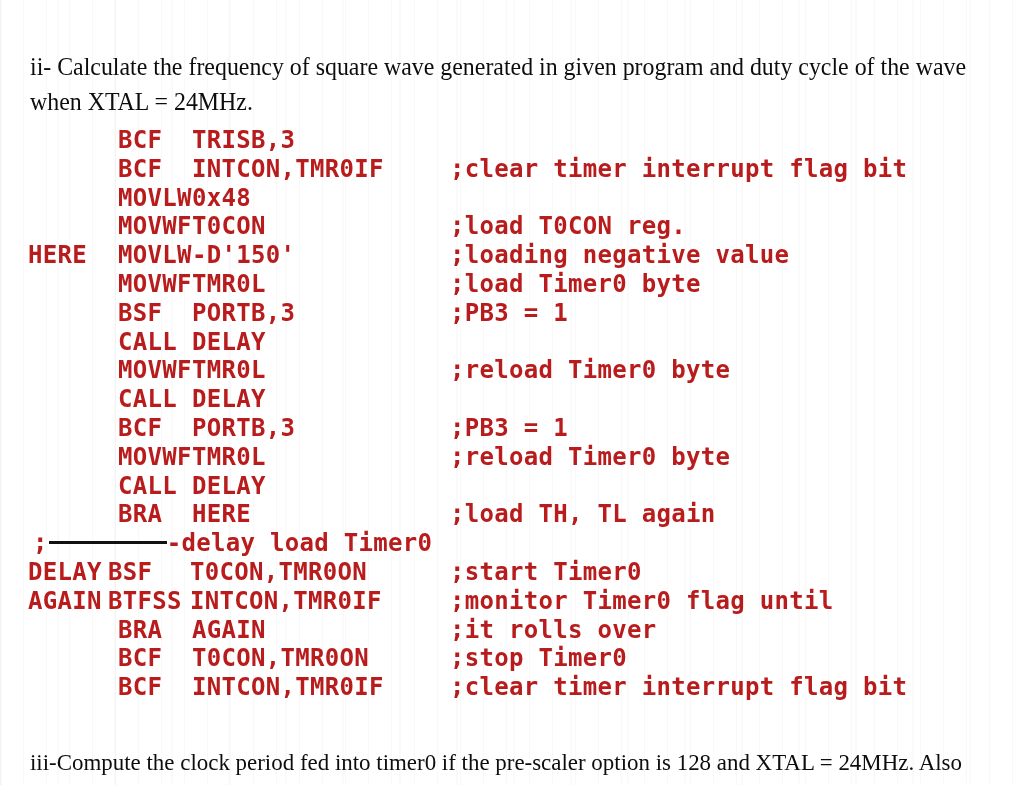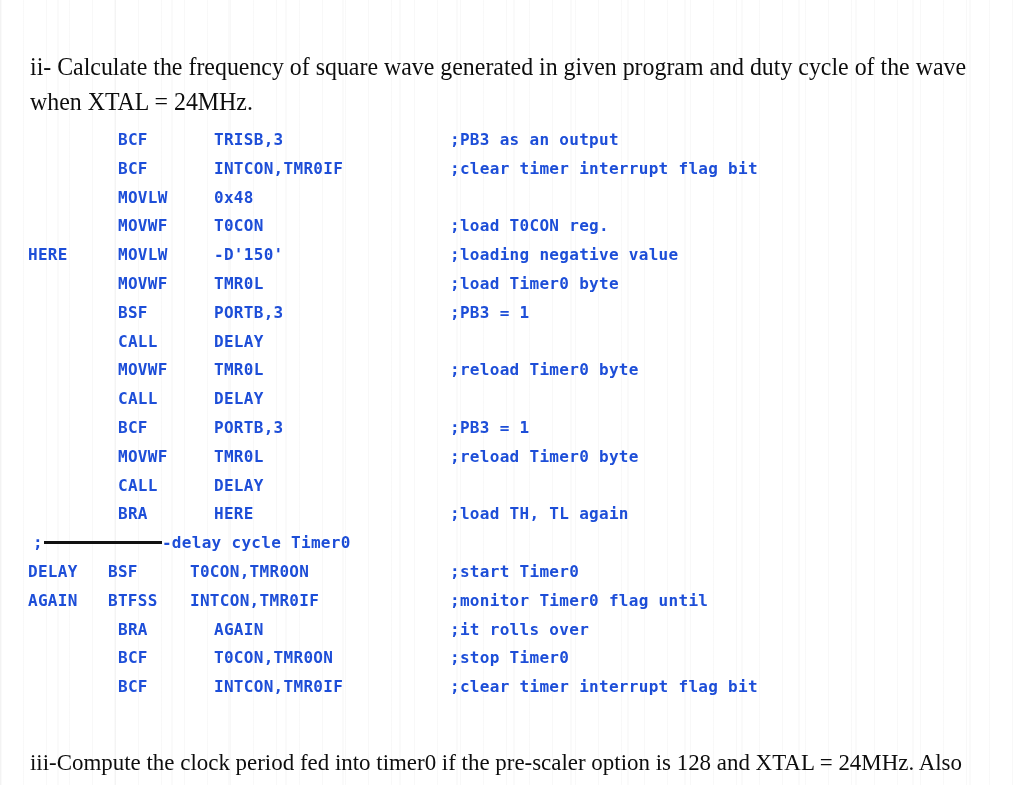--- a/index.html
+++ b/index.html
@@ -81,30 +81,30 @@
   }
   .code-row {
     position: relative;
     height: 28.8px;
     white-space: pre;
   }
   .code-row > span {
     position: absolute;
     top: 0;
     font-family: "DejaVu Sans Mono", "Liberation Mono", monospace;
-    font-size: 16px;
+    font-size: 24px;
     line-height: 28.8px;
     font-weight: 700;
-    color: #1d4ed8;
+    color: #b91c1c;
     letter-spacing: 0.3px;
     white-space: pre;
   }
   .c-label   { left: 28px;  }
   .c-mnem    { left: 118px; }
-  .c-oper    { left: 214px; }
+  .c-oper    { left: 192px; }
   .c-comment { left: 450px; }
 
   
   .code-row.tight .c-mnem { left: 108px; }
   .code-row.tight .c-oper { left: 190px; }
 
   
   .c-sep {
     left: 33px;
     font-family: "DejaVu Sans Mono", "Liberation Mono", monospace;
@@ -126,35 +126,35 @@
   .c-sep .tail { display: inline-block; margin-left: 0px; }
 </style>
 </head>
 <body>
 
 <div class="page">
 
   <p class="prose" id="intro-paragraph">ii- Calculate the frequency of square wave generated in given program and duty cycle of the wave when XTAL = 24MHz.</p>
 
   <div class="code-listing" id="code-listing">
-      <div class="code-row"><span class="c-mnem">BCF</span><span class="c-oper">TRISB,3</span><span class="c-comment">;PB3 as an output</span></div>
+      <div class="code-row"><span class="c-mnem">BCF</span><span class="c-oper">TRISB,3</span></div>
       <div class="code-row"><span class="c-mnem">BCF</span><span class="c-oper">INTCON,TMR0IF</span><span class="c-comment">;clear timer interrupt flag bit</span></div>
       <div class="code-row"><span class="c-mnem">MOVLW</span><span class="c-oper">0x48</span></div>
       <div class="code-row"><span class="c-mnem">MOVWF</span><span class="c-oper">T0CON</span><span class="c-comment">;load T0CON reg.</span></div>
       <div class="code-row"><span class="c-label">HERE</span><span class="c-mnem">MOVLW</span><span class="c-oper">-D'150'</span><span class="c-comment">;loading negative value</span></div>
       <div class="code-row"><span class="c-mnem">MOVWF</span><span class="c-oper">TMR0L</span><span class="c-comment">;load Timer0 byte</span></div>
       <div class="code-row"><span class="c-mnem">BSF</span><span class="c-oper">PORTB,3</span><span class="c-comment">;PB3 = 1</span></div>
       <div class="code-row"><span class="c-mnem">CALL</span><span class="c-oper">DELAY</span></div>
       <div class="code-row"><span class="c-mnem">MOVWF</span><span class="c-oper">TMR0L</span><span class="c-comment">;reload Timer0 byte</span></div>
       <div class="code-row"><span class="c-mnem">CALL</span><span class="c-oper">DELAY</span></div>
       <div class="code-row"><span class="c-mnem">BCF</span><span class="c-oper">PORTB,3</span><span class="c-comment">;PB3 = 1</span></div>
       <div class="code-row"><span class="c-mnem">MOVWF</span><span class="c-oper">TMR0L</span><span class="c-comment">;reload Timer0 byte</span></div>
       <div class="code-row"><span class="c-mnem">CALL</span><span class="c-oper">DELAY</span></div>
       <div class="code-row"><span class="c-mnem">BRA</span><span class="c-oper">HERE</span><span class="c-comment">;load TH, TL again</span></div>
-      <div class="code-row"><span class="c-sep"><span class="semi">;</span><span class="rule"></span><span class="tail">-delay cycle Timer0</span></span></div>
+      <div class="code-row"><span class="c-sep"><span class="semi">;</span><span class="rule"></span><span class="tail">-delay load Timer0</span></span></div>
       <div class="code-row tight"><span class="c-label">DELAY</span><span class="c-mnem">BSF</span><span class="c-oper">T0CON,TMR0ON</span><span class="c-comment">;start Timer0</span></div>
       <div class="code-row tight"><span class="c-label">AGAIN</span><span class="c-mnem">BTFSS</span><span class="c-oper">INTCON,TMR0IF</span><span class="c-comment">;monitor Timer0 flag until</span></div>
       <div class="code-row"><span class="c-mnem">BRA</span><span class="c-oper">AGAIN</span><span class="c-comment">;it rolls over</span></div>
       <div class="code-row"><span class="c-mnem">BCF</span><span class="c-oper">T0CON,TMR0ON</span><span class="c-comment">;stop Timer0</span></div>
       <div class="code-row"><span class="c-mnem">BCF</span><span class="c-oper">INTCON,TMR0IF</span><span class="c-comment">;clear timer interrupt flag bit</span></div>
     </div>
 
   <p class="prose" id="closing-paragraph">iii-Compute the clock period fed into timer0 if the pre-scaler option is 128 and XTAL = 24MHz. Also compute the largest time delay we can get using this pre-scaler option.</p>
 
 </div>

